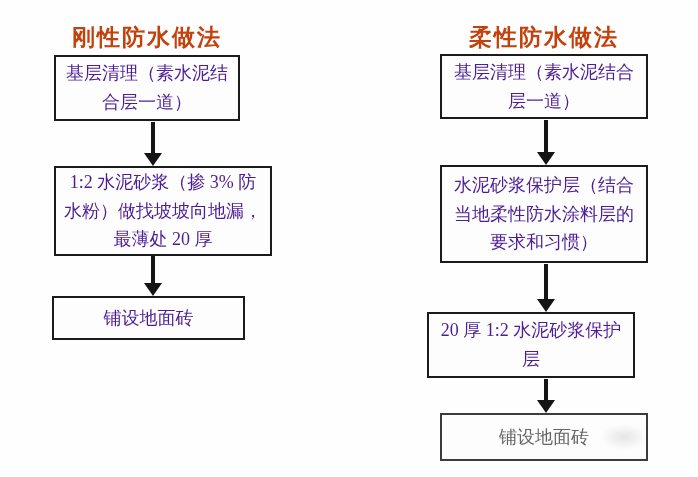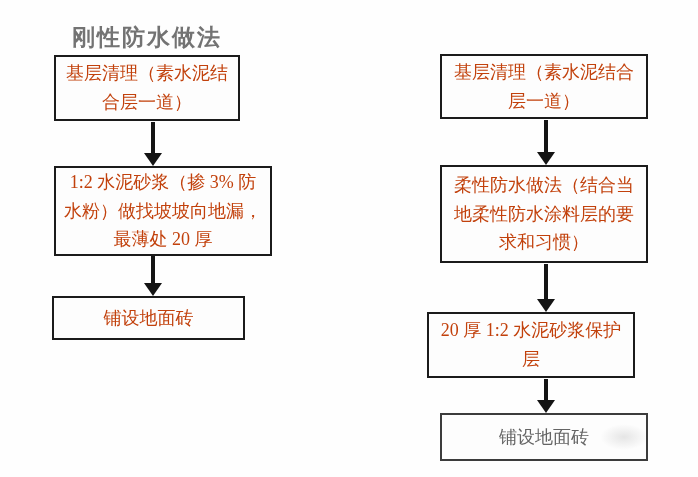--- a/index.html
+++ b/index.html
@@ -15,35 +15,35 @@
     font-family: "Liberation Serif", "DejaVu Serif", serif;
     color: #151515;
     overflow: hidden;
   }
   .flow-title {
     position: absolute;
     text-align: center;
     font-size: 23px;
     font-weight: bold;
     letter-spacing: 2px;
-    color: #737373;
+    color: #c2410c;
   }
   .flow-box {
     position: absolute;
     border: 2px solid #1b1b1b;
     background: #fdfdfd;
     display: flex;
     align-items: center;
     justify-content: center;
     text-align: center;
     font-size: 18px;
     line-height: 1.6;
     padding: 2px 8px;
     box-sizing: border-box;
-    color: #c2410c;
+    color: #4c1d95;
   }
   .flow-box.faded {
     color: #4a4a4a;
     opacity: 0.85;
   }
   .arrow {
     position: absolute;
     width: 18px;
   }
   .arrow .stem {
@@ -85,29 +85,30 @@
 
   <div class="flow-box" style="left:54px; top:166px; width:218px; height:90px;">1:2 水泥砂浆（掺 3% 防水粉）做找坡坡向地漏，最薄处 20 厚</div>
 
   <div class="arrow" style="left:144px; top:256px; height:40px;">
     <div class="stem" style="height:27px;"></div>
     <div class="head"></div>
   </div>
 
   <div class="flow-box" style="left:52px; top:296px; width:193px; height:44px;">铺设地面砖</div>
 
+  <div class="flow-title" style="left:440px; top:22px; width:208px;">柔性防水做法</div>
 
   <div class="flow-box" style="left:440px; top:54px; width:208px; height:65px;">基层清理（素水泥结合层一道）</div>
 
   <div class="arrow" style="left:537px; top:120px; height:45px;">
     <div class="stem" style="height:32px;"></div>
     <div class="head"></div>
   </div>
 
-  <div class="flow-box" style="left:440px; top:165px; width:208px; height:98px;">柔性防水做法（结合当地柔性防水涂料层的要求和习惯）</div>
+  <div class="flow-box" style="left:440px; top:165px; width:208px; height:98px;">水泥砂浆保护层（结合当地柔性防水涂料层的要求和习惯）</div>
 
   <div class="arrow" style="left:537px; top:264px; height:48px;">
     <div class="stem" style="height:35px;"></div>
     <div class="head"></div>
   </div>
 
   <div class="flow-box" style="left:427px; top:312px; width:208px; height:66px;">20 厚 1:2 水泥砂浆保护层</div>
 
   <div class="arrow" style="left:537px; top:379px; height:34px;">
     <div class="stem" style="height:21px;"></div>

